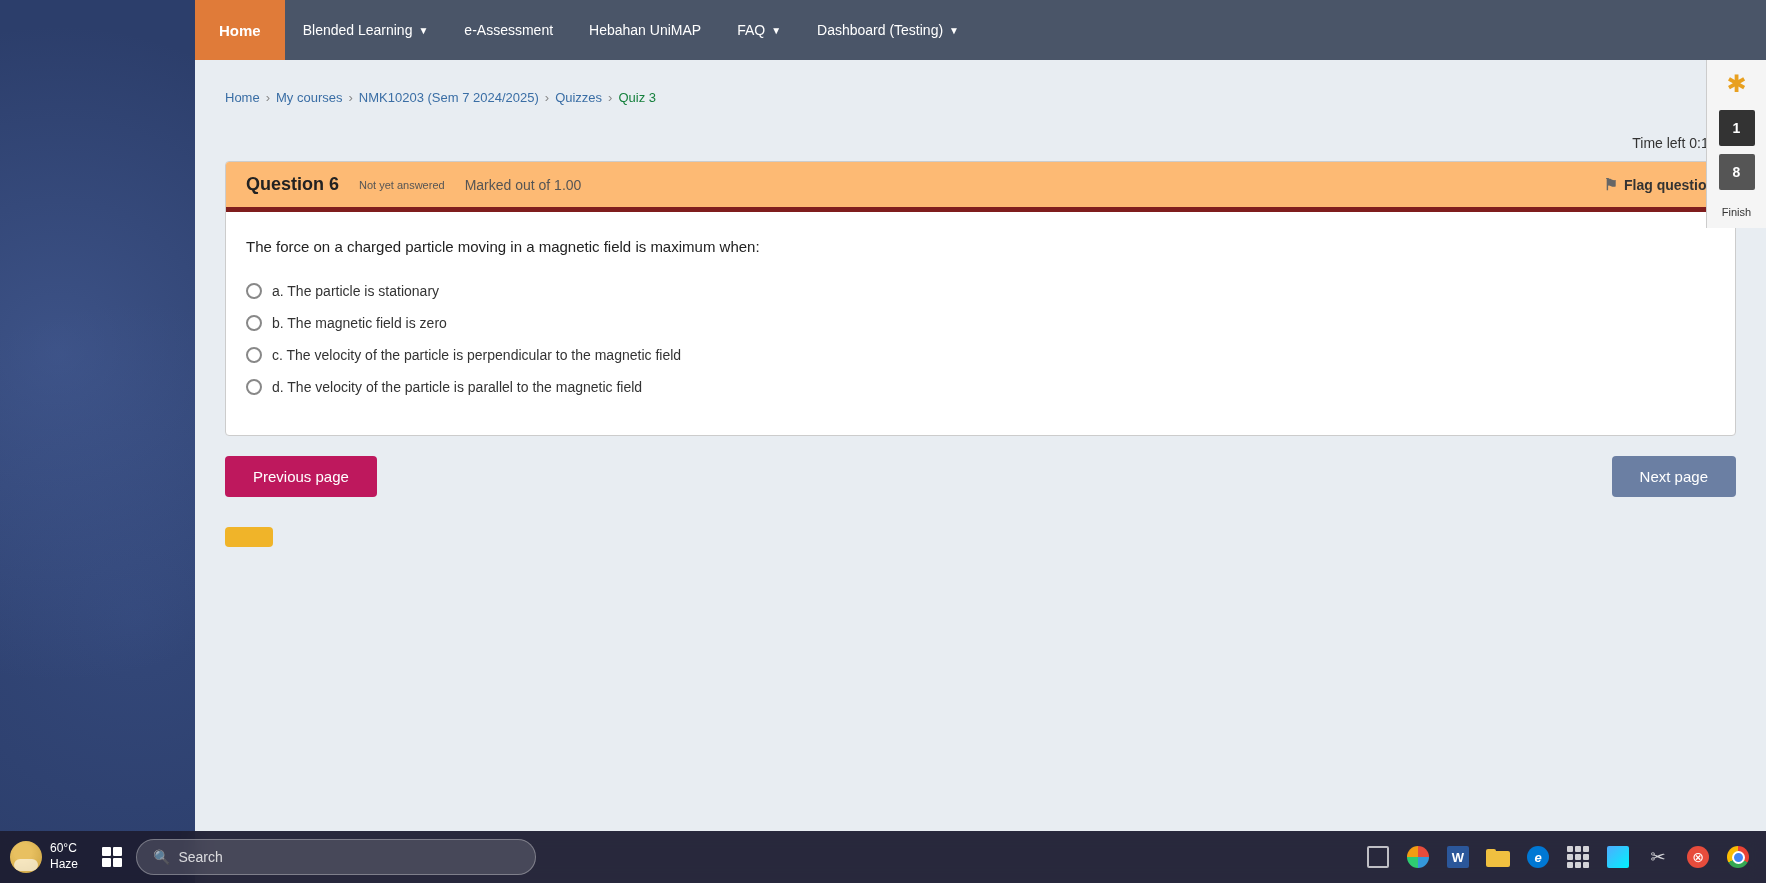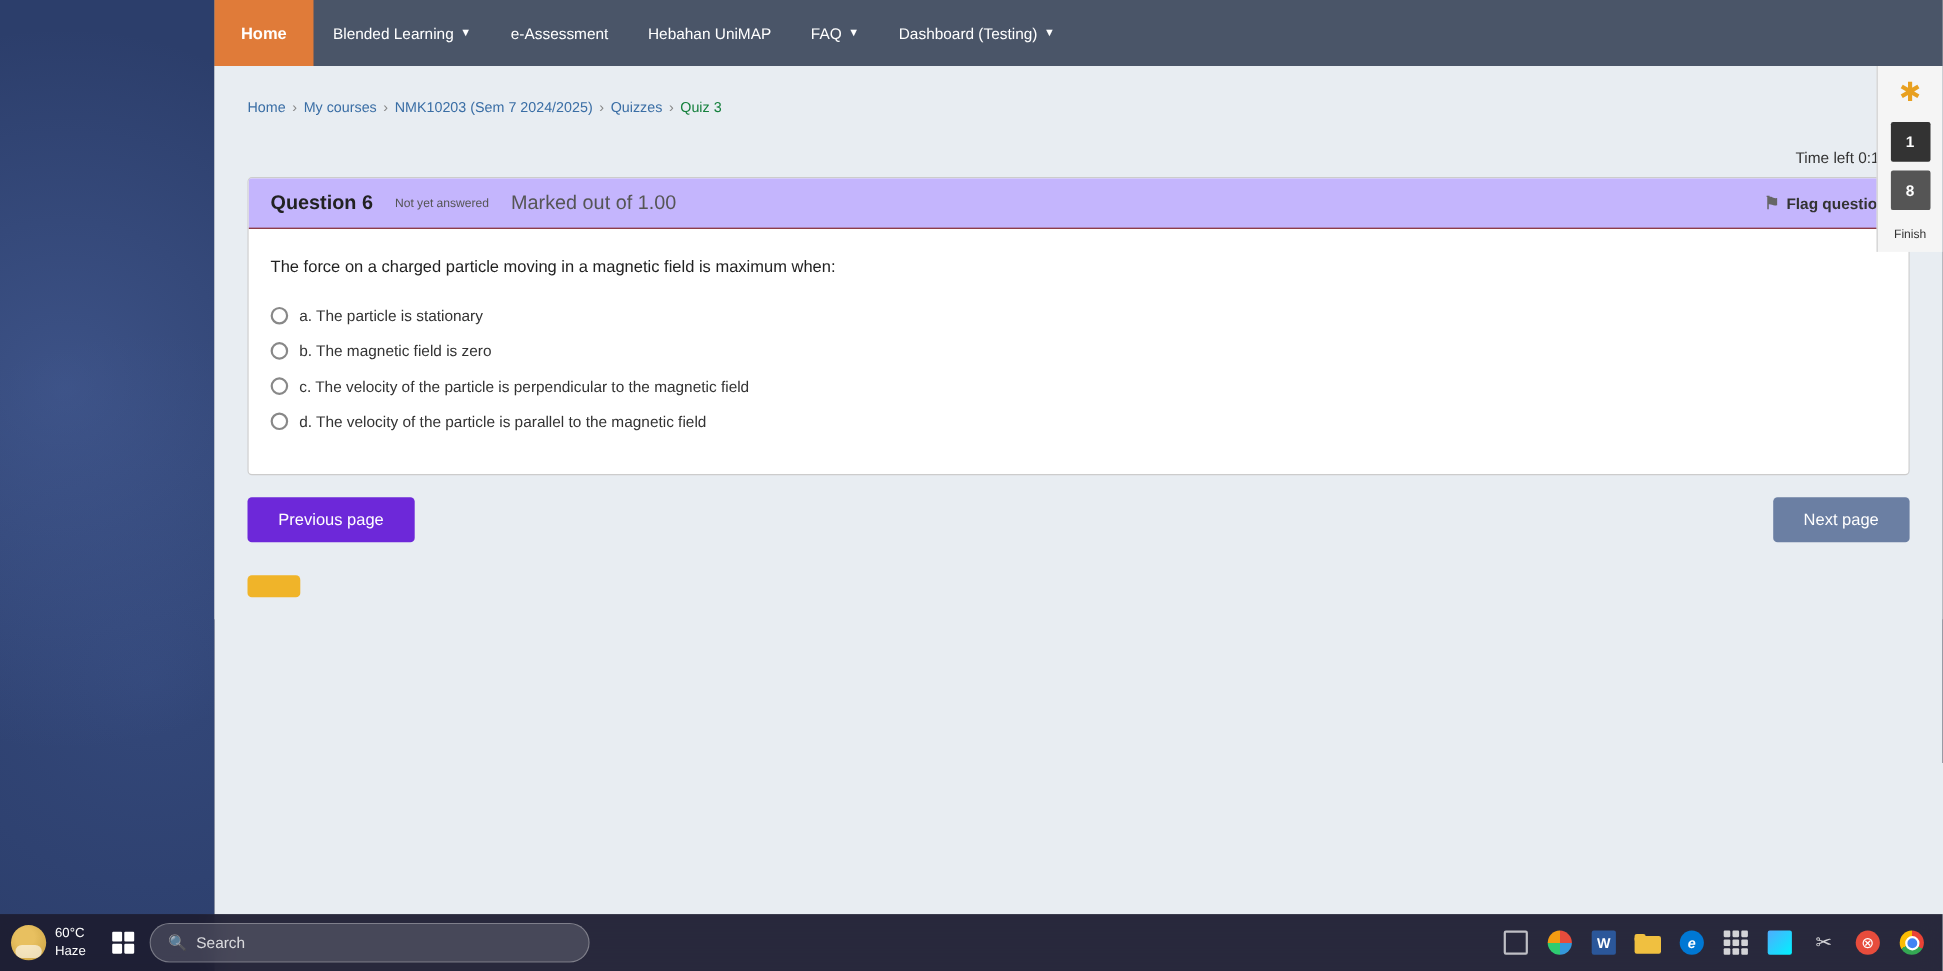--- a/index.html
+++ b/index.html
@@ -103,38 +103,38 @@
 
     
     .question-card {
       background: white;
       border: 1px solid #ccc;
       border-radius: 4px;
       margin-bottom: 20px;
       overflow: hidden;
     }
     .question-header {
-      background: #c4b5fd;
+      background: #fdba74;
       padding: 12px 20px;
       display: flex;
       align-items: center;
       gap: 20px;
-      border-bottom: 1px solid #7f1d1d;
+      border-bottom: 5px solid #7f1d1d;
     }
     .question-number {
       font-size: 18px;
       font-weight: bold;
       color: #222;
     }
     .question-status {
       font-size: 11px;
       color: #555;
     }
     .question-marks {
-      font-size: 18px;
+      font-size: 14px;
       color: #555;
     }
     .flag-question {
       margin-left: auto;
       display: flex;
       align-items: center;
       gap: 6px;
       font-size: 14px;
       font-weight: bold;
       color: #333;
@@ -175,21 +175,21 @@
     }
 
     
     .nav-buttons {
       display: flex;
       justify-content: space-between;
       align-items: center;
       margin-top: 10px;
     }
     .btn-prev {
-      background: #6d28d9;
+      background: #be185d;
       color: white;
       border: none;
       padding: 12px 28px;
       font-size: 15px;
       border-radius: 4px;
       cursor: pointer;
     }
     .btn-next {
       background: #6b7fa3;
       color: white;

